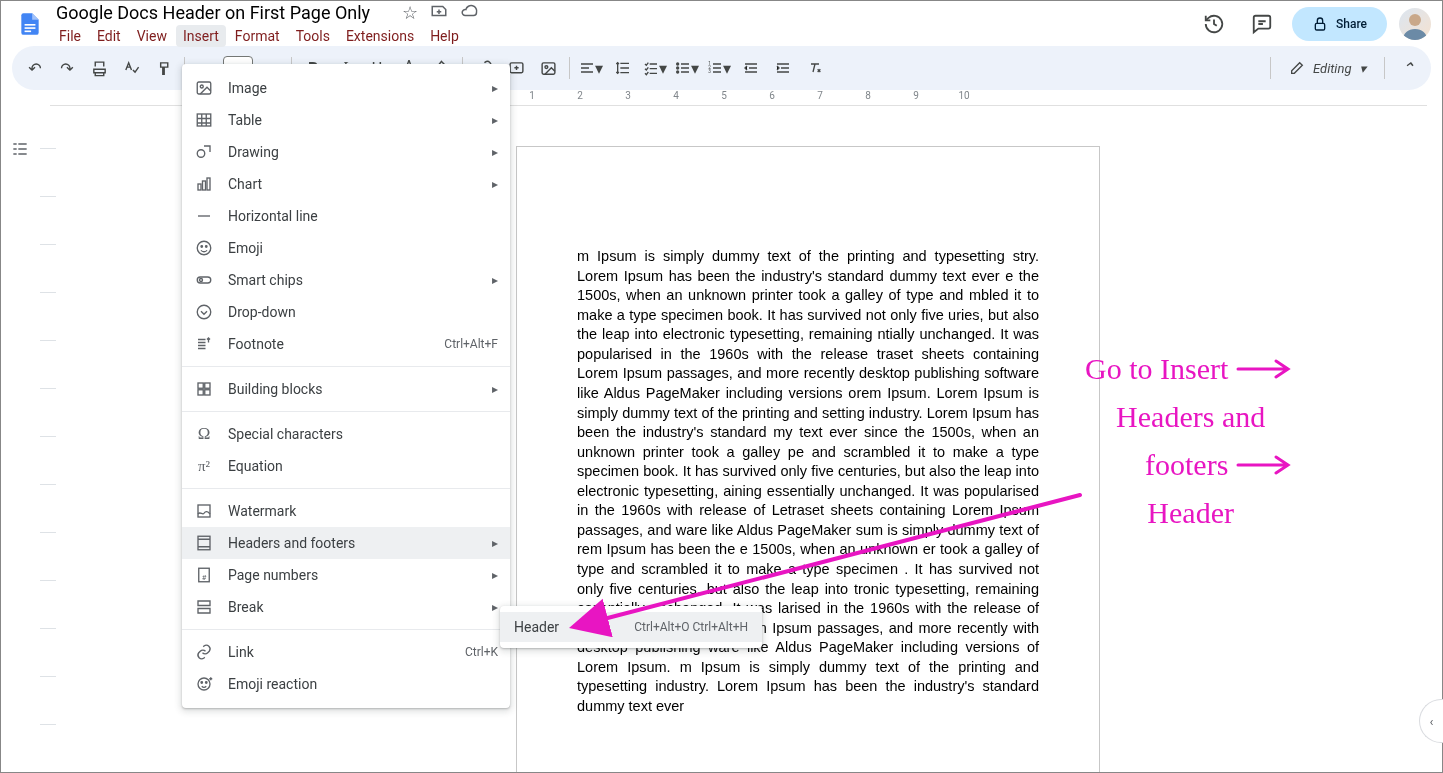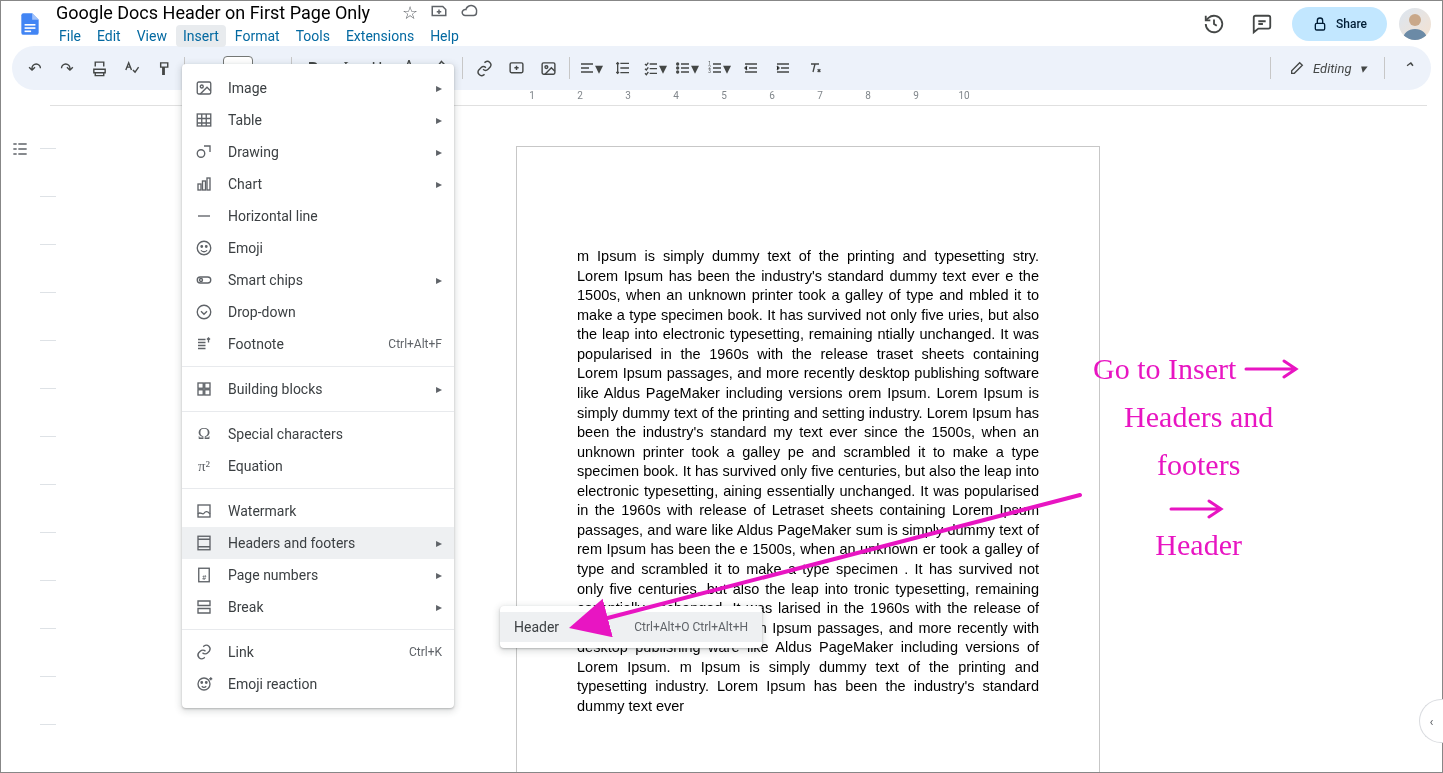--- a/index.html
+++ b/index.html
@@ -6,21 +6,21 @@
 body { font-family: "Google Sans", Roboto, Arial, sans-serif; font-size: 13px; color: #3c4043; background: #fff; overflow: hidden; width: 1443px; height: 773px; position: relative; }
 
 .header-bar { display: flex; align-items: center; padding: 6px 12px 0 12px; height: 42px; }
 .docs-logo { width: 36px; height: 36px; display:flex; align-items:center; justify-content:center; margin-right: 4px; }
 .docs-logo svg { width: 26px; height: 26px; }
 .title-area { display: flex; flex-direction: column; flex: 1; }
 .title-row { display: flex; align-items: flex-end; gap: 24px; }
 .title-text { font-size: 18px; color: #000; padding: 1px 4px; }
 .title-icons span { color: #5f6368; cursor: pointer; font-size: 18px; }
 .menu-row { display: flex; gap: 2px; margin-top: 1px; }
-.menu-item { padding: 3px 7px; border-radius: 4px; cursor: pointer; font-size: 14px; color: #0369a1; }
+.menu-item { padding: 3px 7px; border-radius: 4px; cursor: pointer; font-size: 14px; color: #7f1d1d; }
 .menu-item.open { background: #e8ebee; }
 
 .header-right { display: flex; align-items: center; gap: 12px; margin-left: auto; }
 .icon-btn { width: 36px; height: 36px; display:flex; align-items:center; justify-content:center; color:#5f6368; border-radius:50%; cursor:pointer; }
 .share-btn { display: flex; align-items: center; gap: 8px; background: #c2e7ff; padding: 9px 20px; border-radius: 30px; color: #001d35; font-weight: 500; font-size:12px; cursor:pointer; }
 .avatar { width: 32px; height: 32px; border-radius: 50%; background: linear-gradient(135deg,#dbe5f0,#f5e2d0); display:flex;align-items:center;justify-content:center; overflow:hidden;}
 .avatar svg { width:32px;height:32px;}
 
 .toolbar { display:flex; align-items:center; margin: 4px 12px 0 12px; background:#edf2fa; border-radius: 24px; padding: 4px 8px; height: 44px; gap: 2px; }
 .tbtn { width:30px; height:30px; display:flex; align-items:center; justify-content:center; color:#444746; border-radius:4px; cursor:pointer; font-size:16px; }
@@ -36,36 +36,36 @@
 
 .workspace { position:absolute; top:128px; left:0; right:0; bottom:0; display:flex; }
 .left-strip { width:40px; border-right: none; padding-top:6px; display:flex; justify-content:center;}
 .vruler { width:16px; background:#fff; position:relative;}
 .vruler-body{ position:absolute; top:0; bottom:0; left:0; right:0;}
 .vruler-tick { position:absolute; left:0; right:0; font-size:9px; color:#80868b; text-align:center; border-top:1px solid #dee2e6;}
 .canvas { flex:1; background:#fff; position:relative; overflow:hidden;}
 .page { position:absolute; left:460px; top:18px; width:584px; height:760px; background:#fff; border:1px solid #c7c7c7; padding: 100px 60px 40px 60px;}
 .page p { font-family: Arial, sans-serif; font-size:14.5px; line-height:1.35; text-align:justify; color:#000;}
 
-.dropdown { position:absolute; left:182px; top:64px; width:272px; background:#fff; border-radius:4px; box-shadow: 0 2px 6px 2px rgba(60,64,67,.15), 0 1px 2px rgba(60,64,67,.3); padding:8px 0; z-index:100;}
+.dropdown { position:absolute; left:182px; top:64px; width:328px; background:#fff; border-radius:4px; box-shadow: 0 2px 6px 2px rgba(60,64,67,.15), 0 1px 2px rgba(60,64,67,.3); padding:8px 0; z-index:100;}
 .ditem { display:flex; align-items:center; padding: 6px 12px; gap:14px; cursor:pointer; position:relative; min-height:32px;}
 .ditem.hl { background:#eef0f2;}
 .ditem .dicon { width:20px; display:flex; justify-content:center; color:#5f6368; font-size:16px;}
 .ditem .dlabel { flex:1; font-size:14px; color:#3c4043;}
 .ditem .dshort { font-size:12px; color:#5f6368;}
 .ditem .darrow { color:#5f6368; font-size:12px;}
 .dsep { height:1px; background:#e8eaed; margin:6px 0;}
 
 .submenu { position:absolute; left:500px; top:606px; width:262px; background:#fff; border-radius:4px; box-shadow: 0 2px 6px 2px rgba(60,64,67,.15), 0 1px 2px rgba(60,64,67,.3); padding:6px 0; z-index:110;}
 .sitem { display:flex; align-items:center; padding:7px 14px; gap:10px; cursor:pointer; font-size:14px;}
 .sitem.hl { background:#eef0f2;}
 .sitem .silabel { flex:1;}
 .sitem .sishort { font-size:12px; color:#5f6368;}
 
-.annotation { position:absolute; left:1085px; top:345px; z-index:200; font-family: "Segoe Script","Bradley Hand","Comic Sans MS",cursive; color:#e815c2; font-size:30px; line-height:1.6; font-weight:500;margin-left:8px;}
+.annotation { position:absolute; left:1085px; top:345px; z-index:200; font-family: "Segoe Script","Bradley Hand","Comic Sans MS",cursive; color:#e815c2; font-size:30px; line-height:1.6; font-weight:500;}
 .annotation .line { display:flex; align-items:center; gap:8px; white-space:nowrap;}
 
 .arrow-svg { position:absolute; z-index:201; pointer-events:none;}
 
 .collapse-chip { position:absolute; right:0px; bottom:30px; width:24px; height:44px; background:#fff; border:1px solid #dadce0; border-right:none; border-radius: 22px 0 0 22px; display:flex; align-items:center; justify-content:center; color:#5f6368; cursor:pointer; z-index:50;}
 
 .frame-border { position:absolute; inset:0; border:1px solid #878787; pointer-events:none;}
 </style>
 </head>
 <body>
@@ -481,21 +481,21 @@
 <div class="annotation">
   <div class="line">
       <span>Go to Insert</span>
       <svg width="60" height="24" viewBox="0 0 60 24">
         <path d="M2 12 H48 M40 4 L52 12 L40 20" stroke="#e815c2" stroke-width="3" fill="none" stroke-linecap="round"></path>
       </svg>
     </div>
   <div class="line" style="justify-content:center;">
       <span>Headers and</span>
     </div>
-  <div class="line" style="justify-content:flex-end;flex-direction:column;">
+  <div class="line" style="justify-content:flex-end;">
       <span>footers</span>
       <svg width="60" height="24" viewBox="0 0 60 24">
         <path d="M2 12 H48 M40 4 L52 12 L40 20" stroke="#e815c2" stroke-width="3" fill="none" stroke-linecap="round"></path>
       </svg>
     </div>
   <div class="line" style="justify-content:center;">
       <span>Header</span>
     </div>
 </div>
 

